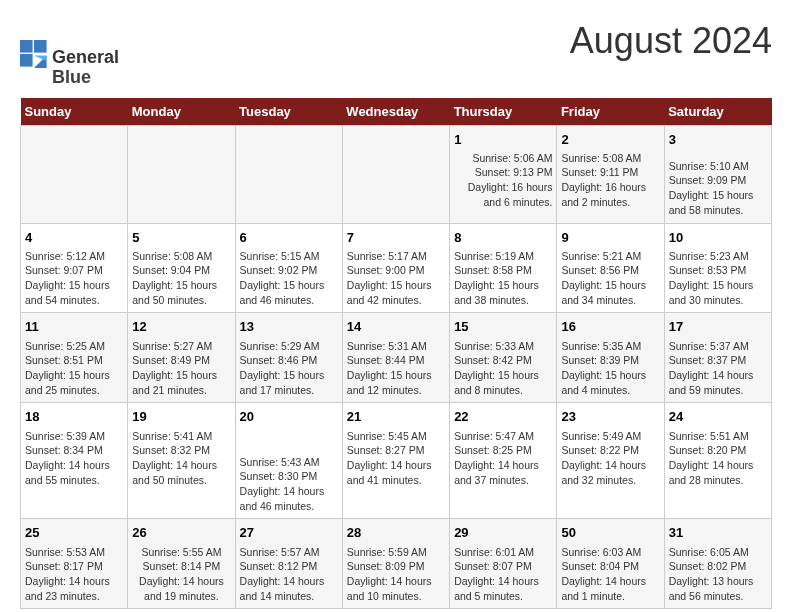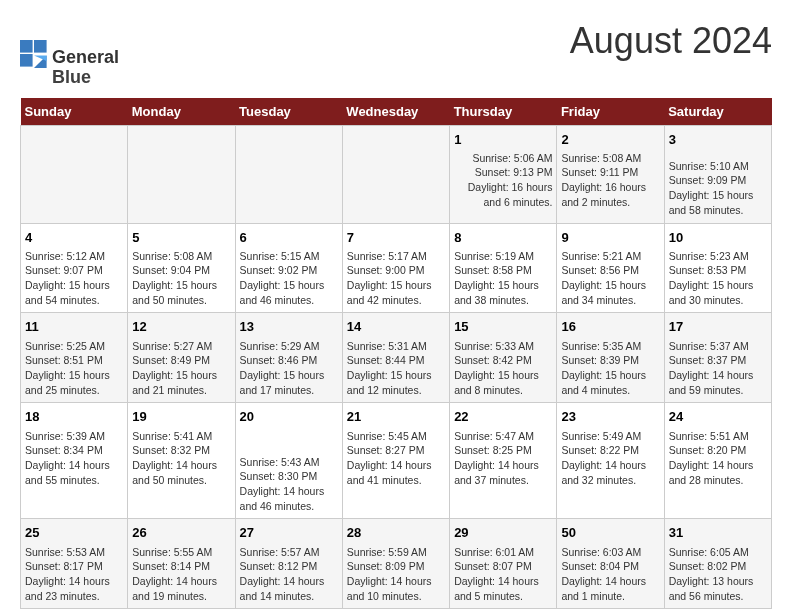--- a/index.html
+++ b/index.html
@@ -303,21 +303,21 @@
       <tr>
         <td>
           <span class="day-num">25</span>
           <div class="day-info" style="white-space: pre-line;">Sunrise: 5:53 AM
 Sunset: 8:17 PM
 Daylight: 14 hours
 and 23 minutes.</div>
         </td>
         <td>
           <span class="day-num">26</span>
-          <div class="day-info" style="white-space: pre-line;">Sunrise: 5:55 AM
+          <div class="day-info" style="white-space: pre-line; text-align: center;">Sunrise: 5:55 AM
 Sunset: 8:14 PM
 Daylight: 14 hours
 and 19 minutes.</div>
         </td>
         <td>
           <span class="day-num">27</span>
           <div class="day-info" style="white-space: pre-line;">Sunrise: 5:57 AM
 Sunset: 8:12 PM
 Daylight: 14 hours
 and 14 minutes.</div>

